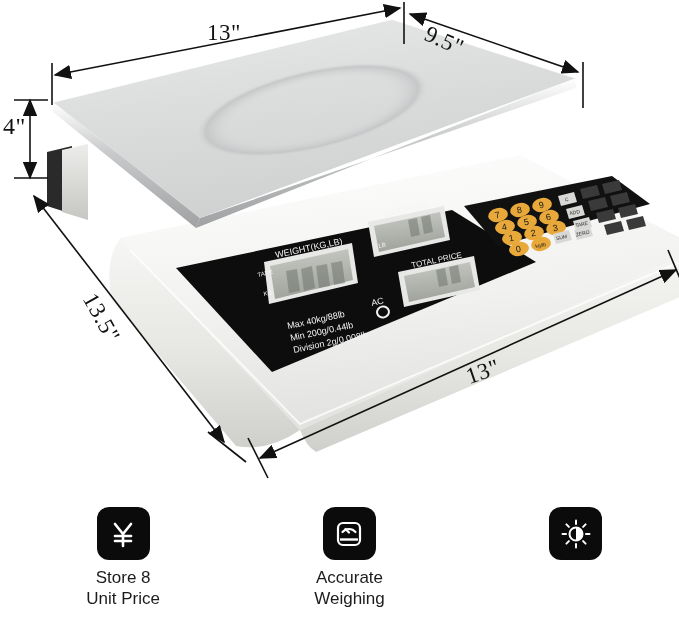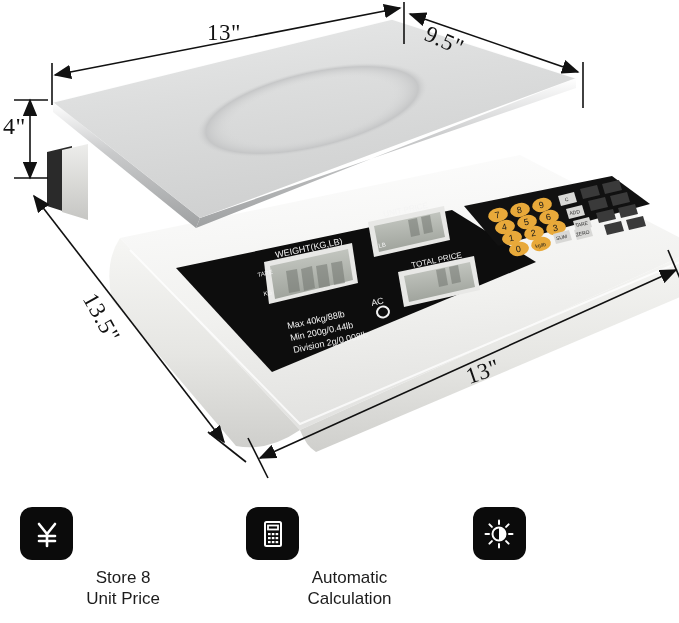--- a/index.html
+++ b/index.html
@@ -55,20 +55,21 @@
     position: absolute;
     left: 0; top: 495px;
     width: 679px; height: 128px;
     display: flex;
     align-items: flex-start;
   }
   .feature {
     flex: 1 1 0;
     display: flex;
     flex-direction: column;
+    align-items: center;
     margin-left: 20px;
   }
   .feature-icon {
     width: 53px;
     height: 53px;
     border-radius: 12px;
     background: #0b0b0b;
     display: flex;
     align-items: center;
     justify-content: center;
@@ -306,42 +307,33 @@
             <line x1="8" y1="18" x2="24" y2="18"></line>
             <line x1="8" y1="23" x2="24" y2="23"></line>
             <line x1="16" y1="16" x2="16" y2="28"></line>
           </g>
         </svg>
       </div>
       <div class="feature-label">Store 8
 Unit Price</div>
     </div>
 
-
     <div class="feature">
       <div class="feature-icon">
         <svg width="32" height="32" viewBox="0 0 32 32">
-          <rect x="8" y="4" width="16" height="24" rx="1.5" fill="none" stroke="#ffffff" stroke-width="2"></rect>
-          <rect x="11" y="7.5" width="10" height="4" fill="none" stroke="#ffffff" stroke-width="1.8"></rect>
-          <g fill="#ffffff">
-            <rect x="11" y="15" width="2.6" height="2.2"></rect>
-            <rect x="14.8" y="15" width="2.6" height="2.2"></rect>
-            <rect x="18.6" y="15" width="2.6" height="2.2"></rect>
-            <rect x="11" y="19" width="2.6" height="2.2"></rect>
-            <rect x="14.8" y="19" width="2.6" height="2.2"></rect>
-            <rect x="18.6" y="19" width="2.6" height="2.2"></rect>
-            <rect x="11" y="23" width="2.6" height="2.2"></rect>
-            <rect x="14.8" y="23" width="2.6" height="2.2"></rect>
-            <rect x="18.6" y="23" width="2.6" height="2.2"></rect>
-          </g>
+          <rect x="5" y="5" width="22" height="22" rx="5" fill="none" stroke="#ffffff" stroke-width="2.2"></rect>
+          <path d="M9.5,14 A8.5,8.5 0 0,1 22.5,14" fill="none" stroke="#ffffff" stroke-width="2.2" stroke-linecap="round"></path>
+          <path d="M16,14.5 L12.5,11" stroke="#ffffff" stroke-width="2.2" stroke-linecap="round"></path>
+          <line x1="7" y1="21.5" x2="25" y2="21.5" stroke="#ffffff" stroke-width="2.4"></line>
         </svg>
       </div>
-      <div class="feature-label">Automatic
-Calculation</div>
+      <div class="feature-label">Accurate
+Weighing</div>
     </div>
+
 
     <div class="feature">
       <div class="feature-icon">
         <svg width="32" height="32" viewBox="0 0 32 32">
           <circle cx="16" cy="16" r="6.5" fill="none" stroke="#ffffff" stroke-width="2"></circle>
           <path d="M16,9.5 A6.5,6.5 0 0,1 16,22.5 Z" fill="#ffffff"></path>
           <g stroke="#ffffff" stroke-width="2" stroke-linecap="round">
             <line x1="16" y1="2.5" x2="16" y2="6"></line>
             <line x1="16" y1="26" x2="16" y2="29.5"></line>
             <line x1="2.5" y1="16" x2="6" y2="16"></line>

